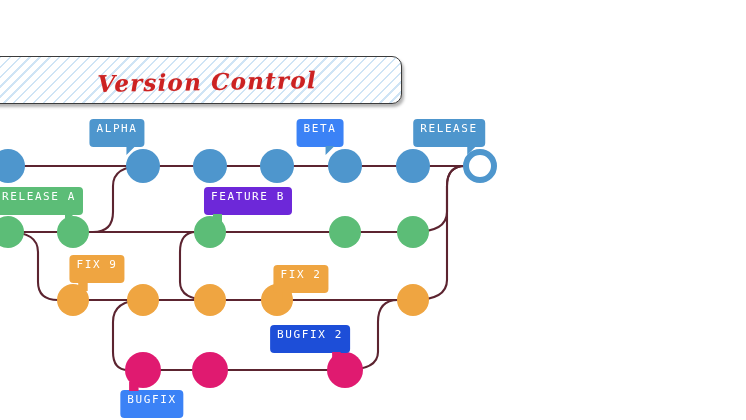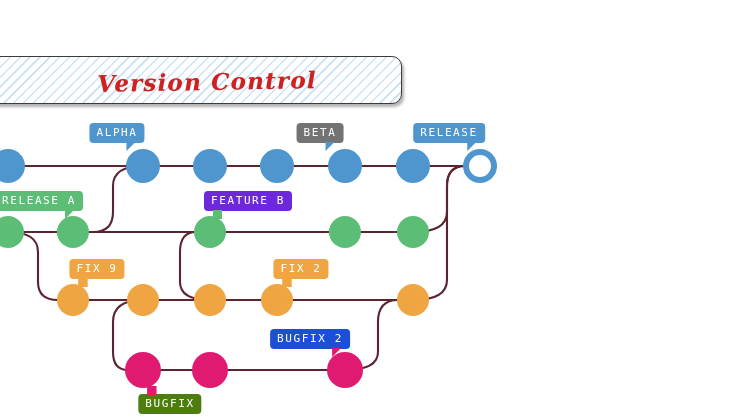--- a/index.html
+++ b/index.html
@@ -41,21 +41,21 @@
   .node{position:absolute;border-radius:50%;transform:translate(-50%,-50%);}
   .node.ring{background:none;box-sizing:border-box;}
 
   
   .tag{
     position:absolute;
     color:#ffffff;
     font-family:"DejaVu Sans Mono", monospace;
     font-size:11px;
     letter-spacing:1.6px;
-    padding:3px 7px 4px 7px;
+    padding:3px 7px 12px 7px;
     border-radius:4px;
     white-space:nowrap;
     line-height:13px;
     transform:translate(-50%,-50%);
   }
   .tag .tail{
     position:absolute;width:0;height:0;
     border-style:solid;
   }
   
@@ -108,23 +108,23 @@
       <div class="node" style="left: 210px; top: 300px; width: 32px; height: 32px; background: rgb(239, 165, 65);"></div>
       <div class="node" style="left: 277px; top: 300px; width: 32px; height: 32px; background: rgb(239, 165, 65);"></div>
       <div class="node" style="left: 413px; top: 300px; width: 32px; height: 32px; background: rgb(239, 165, 65);"></div>
       <div class="node" style="left: 143px; top: 370px; width: 36px; height: 36px; background: rgb(224, 26, 112);"></div>
       <div class="node" style="left: 210px; top: 370px; width: 36px; height: 36px; background: rgb(224, 26, 112);"></div>
       <div class="node" style="left: 345px; top: 370px; width: 36px; height: 36px; background: rgb(224, 26, 112);"></div>
     </div>
 
   <div id="labels">
       <div class="tag" style="background: rgb(78, 150, 205); left: 117px; top: 133px;"><span>ALPHA</span><span class="tail tail-dr" style="border-color: rgb(78, 150, 205) transparent transparent;"></span></div>
-      <div class="tag" style="background: #737373; left: 320px; top: 133px;"><span>BETA</span><span class="tail tail-dr" style="border-color: rgb(78, 150, 205) transparent transparent;"></span></div>
+      <div class="tag" style="background: #3b82f6; left: 320px; top: 133px;"><span>BETA</span><span class="tail tail-dr" style="border-color: rgb(78, 150, 205) transparent transparent;"></span></div>
       <div class="tag" style="background: rgb(78, 150, 205); left: 449px; top: 133px;"><span>RELEASE</span><span class="tail tail-dr" style="border-color: rgb(78, 150, 205) transparent transparent;"></span></div>
       <div class="tag" style="background: rgb(92, 189, 119); left: 39px; top: 201px;"><span>RELEASE A</span><span class="tail tail-dr" style="border-color: rgb(92, 189, 119) transparent transparent;"></span></div>
       <div class="tag" style="background: #6d28d9; left: 248px; top: 201px;"><span>FEATURE B</span><span class="tail tail-dl" style="border-color: rgb(92, 189, 119) transparent transparent rgb(92, 189, 119);"></span></div>
       <div class="tag" style="background: rgb(239, 165, 65); left: 97px; top: 269px;"><span>FIX 9</span><span class="tail tail-dl" style="border-color: rgb(239, 165, 65) transparent transparent rgb(239, 165, 65);"></span></div>
-      <div class="tag" style="background: rgb(239, 165, 65); left: 301px; top: 269px;"><span>FIX 2</span><span class="tail tail-dl" style="border-color: rgb(239, 165, 65) transparent transparent rgb(239, 165, 65);"></span></div>
+      <div class="tag" style="background: rgb(239, 165, 65); left: 301px; top: 279px;"><span>FIX 2</span><span class="tail tail-dl" style="border-color: rgb(239, 165, 65) transparent transparent rgb(239, 165, 65);"></span></div>
       <div class="tag" style="background: #1d4ed8; left: 310px; top: 339px;"><span>BUGFIX 2</span><span class="tail tail-dr" style="border-color: rgb(224, 26, 112) transparent transparent;"></span></div>
-      <div class="tag" style="background: #4d7c0f; left: 170px; top: 404px;"><span>BUGFIX</span><span class="tail tail-ul" style="border-color: transparent transparent rgb(224, 26, 112) rgb(224, 26, 112);"></span></div>
+      <div class="tag" style="background: #3b82f6; left: 152px; top: 404px;"><span>BUGFIX</span><span class="tail tail-ul" style="border-color: transparent transparent rgb(224, 26, 112) rgb(224, 26, 112);"></span></div>
     </div>
 
 </div>
 
 </body></html>

